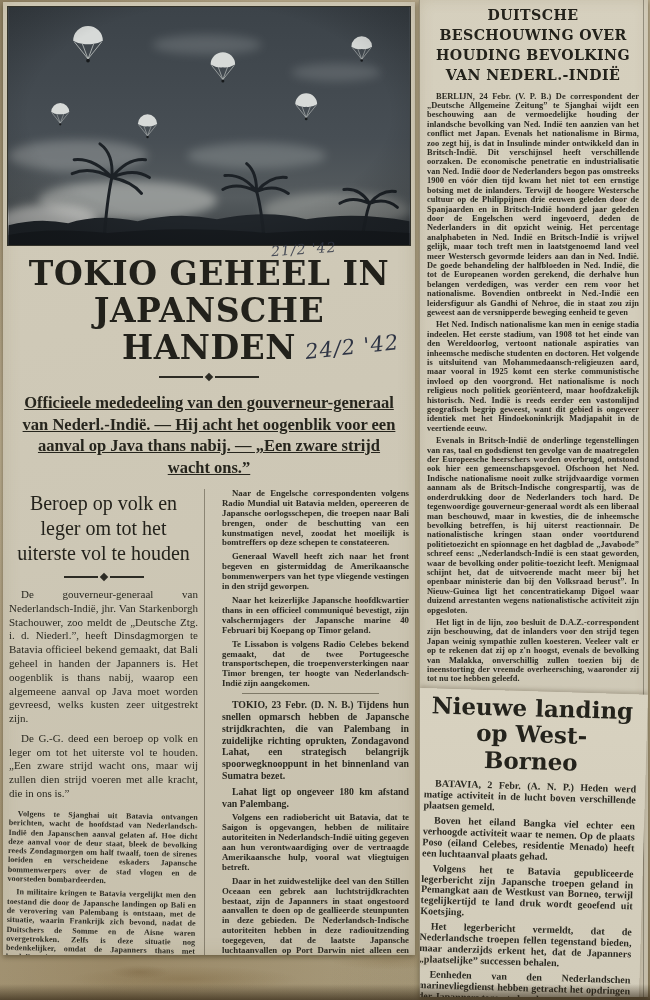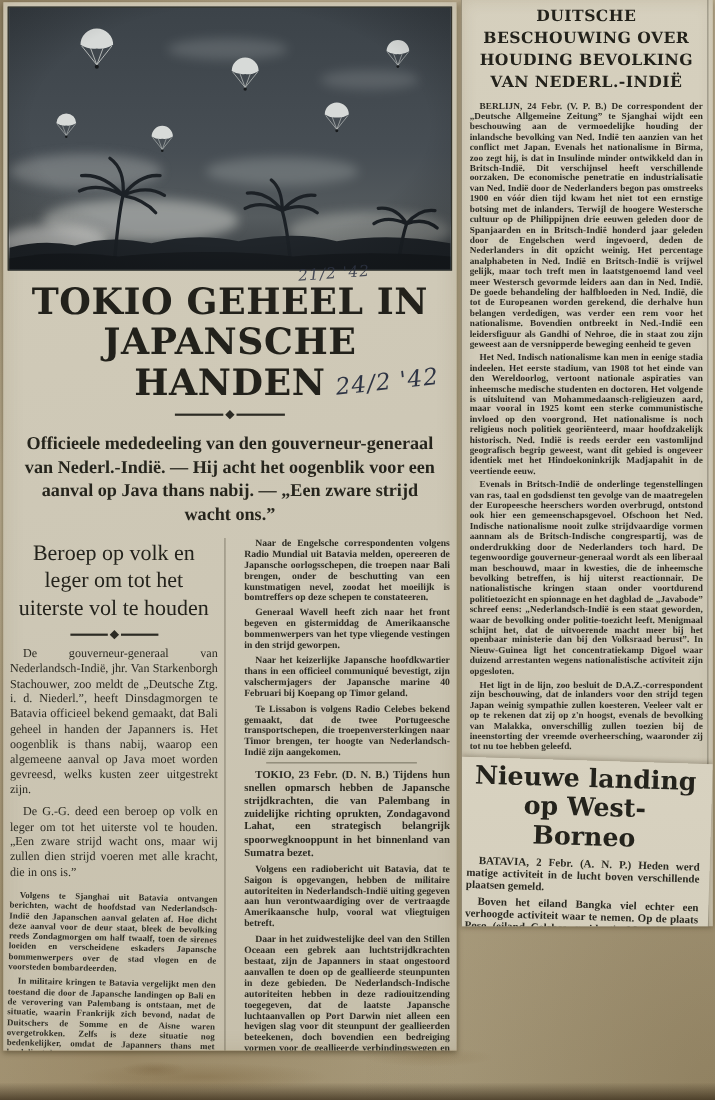--- a/index.html
+++ b/index.html
@@ -50,21 +50,21 @@
   .headline .hl2-row { font-size:33px; line-height:1.12; position:relative; display:inline-block; }
   .hand-headline { position:absolute; left:105%; top:6px; font-size:21px;
     white-space:nowrap; transform:rotate(-6deg); font-weight:400; }
 
   .divider { display:flex; align-items:center; justify-content:center; margin:7px auto 0; }
   .divider .dline { width:44px; height:2px; background:#2c2b24; }
   .divider .ddot { width:6px; height:6px; background:#2c2b24; transform:rotate(45deg); margin:0 3px; }
 
   .subhead {
     margin:12px auto 0; width:95%; text-align:center; font-weight:700;
-    font-size:16.5px; line-height:1.32; color:#26251d;
+    font-size:16.5px; line-height:1.32; color:#26251d;text-decoration:underline;
   }
 
   .columns { display:flex; margin-top:10px; padding:0 2px; }
   .col-left { width:49%; padding-right:6px; border-right:1px solid rgba(60,54,38,.45); }
   .col-mid  { width:51%; padding-left:7px; }
 
   .col-head {
     text-align:center; font-weight:400; font-size:20px; line-height:1.25;
     color:#24231c; margin:2px 0 0;
   }
@@ -77,21 +77,21 @@
   p.body-sm { font-size:8px; line-height:9.3px; text-align:justify;
     text-indent:9px; color:#2e2d25; font-weight:600; margin-bottom:4px; letter-spacing:.1px; }
 
   p.mid { font-size:8.8px; line-height:9.9px; text-align:justify; text-indent:10px;
     color:#2b2a22; font-weight:600; margin-bottom:4px;margin-left:10px; }
   p.mid-bold { font-size:9.8px; line-height:11.8px; font-weight:700; }
   .col-rule { height:1px; background:rgba(50,45,30,.5); margin:4px 30px 5px; }
 
   
   .clip-right {
-    position:absolute; left:419px; top:0; width:229px; height:842px;
+    position:absolute; left:419px; top:0; width:229px; height:997px;
     background:linear-gradient(188deg,#d6d0be 0%, #d0cab8 60%, #c9c2ae 100%);
     box-shadow:0 2px 5px rgba(40,30,10,.40), inset 0 0 14px rgba(120,100,60,.16);
     border-left:1px solid rgba(90,78,52,.5);
     padding:3px 9px 0 7px; overflow:hidden;
   }
   .v-rule { position:absolute; right:4px; top:0; height:100%; width:1px;
     background:rgba(45,40,26,.38); }
   .r-title {
     text-align:center; font-weight:700; font-size:14.2px; line-height:1.42;
     letter-spacing:.4px; color:#23221b; margin:2px 0 6px;
@@ -208,20 +208,21 @@
         </div>
       </div>
 
       <div class="col-mid">
         <p class="mid">Naar de Engelsche correspondenten volgens Radio Mundial uit Batavia melden, opereeren de Japansche oorlogsschepen, die troepen naar Bali brengen, onder de beschutting van een kunstmatigen nevel, zoodat het moeilijk is bomtreffers op deze schepen te constateeren.</p>
         <p class="mid">Generaal Wavell heeft zich naar het front begeven en gistermiddag de Amerikaansche bommenwerpers van het type vliegende vestingen in den strijd geworpen.</p>
         <p class="mid">Naar het keizerlijke Japansche hoofdkwartier thans in een officieel communiqué bevestigt, zijn valschermjagers der Japansche marine 40 Februari bij Koepang op Timor geland.</p>
         <p class="mid">Te Lissabon is volgens Radio Celebes bekend gemaakt, dat de twee Portugeesche transportschepen, die troepenversterkingen naar Timor brengen, ter hoogte van Nederlandsch-Indië zijn aangekomen.</p>
         <div class="col-rule"></div>
         <p class="mid mid-bold">TOKIO, 23 Febr. (D. N. B.) Tijdens hun snellen opmarsch hebben de Japansche strijdkrachten, die van Palembang in zuidelijke richting oprukten, Zondagavond Lahat, een strategisch belangrijk spoorwegknooppunt in het binnenland van Sumatra bezet.</p>
+        <p class="mid mid-bold">Lahat ligt op ongeveer 180 km afstand van Palembang.</p>
         <p class="mid">Volgens een radiobericht uit Batavia, dat te Saigon is opgevangen, hebben de militaire autoriteiten in Nederlandsch-Indië uiting gegeven aan hun verontwaardiging over de vertraagde Amerikaansche hulp, vooral wat vliegtuigen betreft.</p>
         <p class="mid">Daar in het zuidwestelijke deel van den Stillen Oceaan een gebrek aan luchtstrijdkrachten bestaat, zijn de Japanners in staat ongestoord aanvallen te doen op de geallieerde steunpunten in deze gebieden. De Nederlandsch-Indische autoriteiten hebben in deze radiouitzending toegegeven, dat de laatste Japansche luchtaanvallen op Port Darwin niet alleen een hevigen slag voor dit steunpunt der geallieerden beteekenen, doch bovendien een bedreiging vormen voor de geallieerde verbindingswegen en de ravitailleering.</p>
       </div>
 
     </div>
   </div>
 
   <div class="clip-right">
     <div class="v-rule"></div>
 

